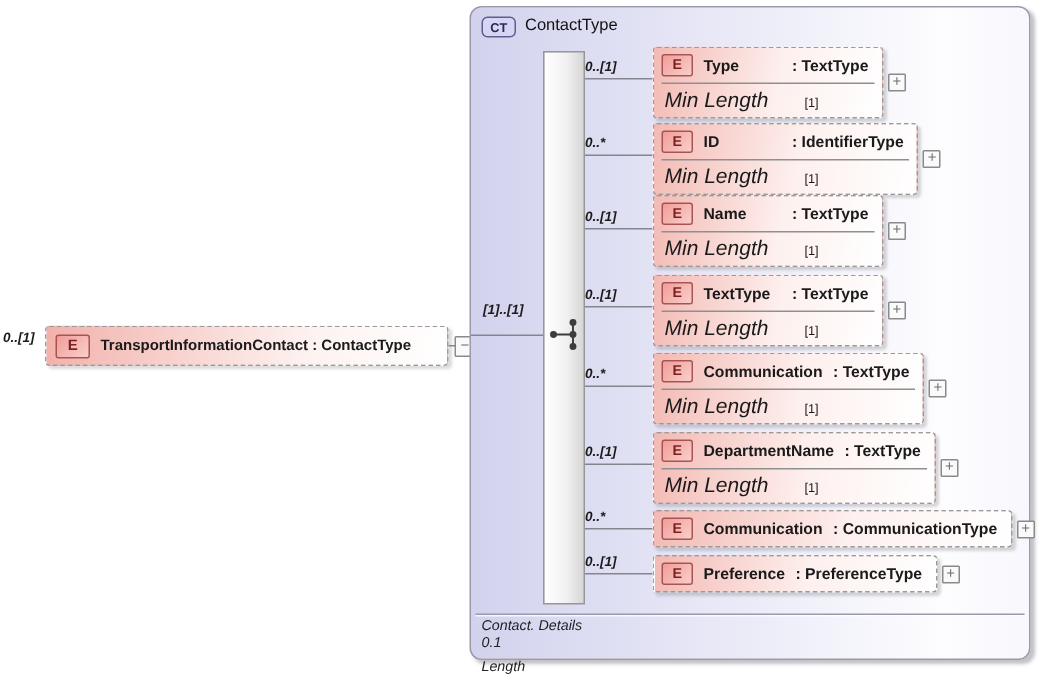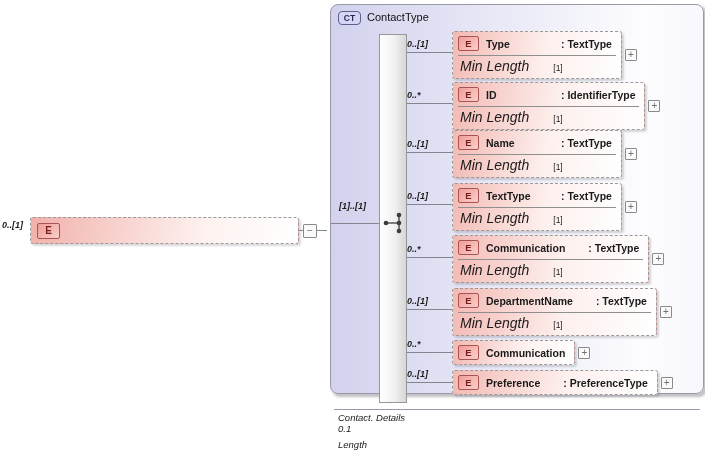--- a/index.html
+++ b/index.html
@@ -15,21 +15,21 @@
 
   
   .ebox{
     border:1px dashed #9a9a9a;border-radius:3px;
     background:linear-gradient(100deg,#f3b9b3 0%,#fdf0ee 55%,#ffffff 100%);
     box-shadow:2px 2px 2px rgba(110,110,120,.28);
     width:max-content;
   }
   .erow{display:flex;align-items:center;gap:7px;padding:4px 9px 4px 5px;font-weight:bold;font-size:10.5px;color:#1a1a1a;white-space:nowrap;}
   .ename{min-width:52px;}
-  .etype{margin-left:16px;}
+  .etype{margin-left:0;}
   .eicon{
     display:inline-flex;align-items:center;justify-content:center;
     width:21px;height:15px;flex:0 0 21px;
     border:1px solid #a85454;border-radius:2px;
     background:linear-gradient(135deg,#f19d98 0%,#f9cfca 100%);
     color:#7a1f1f;font-size:9.5px;font-weight:bold;font-style:normal;
   }
   .efacet{display:flex;align-items:baseline;border-top:1px solid #8f8f8f;margin:0 5px;padding:2px 3px 4px 2px;white-space:nowrap;}
   .fname{font-style:italic;font-size:14px;color:#1a1a1a;}
   .fval{font-size:8.5px;color:#1a1a1a;margin-left:24px;}
@@ -47,21 +47,21 @@
   #root-box{position:absolute;left:30px;top:217px;width:269px;height:27px;display:flex;align-items:center;gap:7px;padding:0 6px;
     border:1px dashed #9a9a9a;border-radius:3px;
     background:linear-gradient(100deg,#f2b1ab 0%,#fdf2f0 65%,#ffffff 100%);
     box-shadow:2px 2px 2px rgba(110,110,120,.25);
     font-size:10px;font-weight:bold;color:#1a1a1a;white-space:nowrap;}
   #root-box .eicon{width:23px;height:16px;flex:0 0 23px;font-size:10px;}
   #root-toggle{position:absolute;left:303px;top:224px;width:14px;height:14px;}
 
   
   #ct{
-    position:absolute;left:330px;top:4px;width:374px;height:390px;
+    position:absolute;left:313px;top:4px;width:374px;height:436px;
     border:1px solid #9a9aa6;border-radius:8px;
     background:linear-gradient(to right,#d2d2ee 0%,#fdfdff 85%,#f7f7fd 100%);
     box-shadow:2.5px 2.5px 2.5px rgba(120,120,130,.45);
   }
   #ct-badge{position:absolute;left:7px;top:6px;width:23px;height:14px;display:flex;align-items:center;justify-content:center;
     border:1px solid #5f5f8f;border-radius:4px;background:linear-gradient(135deg,#cncn,#e0e0f6);background:#d6d6f4;
     font-size:8.5px;font-weight:bold;color:#2a2a5a;}
   #ct-title{position:absolute;left:36px;top:6px;font-size:11px;font-weight:normal;color:#111;}
 
   #seq-bar{position:absolute;left:48px;top:29px;width:28px;height:369px;
@@ -75,20 +75,21 @@
   .ftext{position:absolute;left:7px;font-size:9.5px;font-style:italic;color:#222;white-space:nowrap;}
 </style>
 </head>
 <body>
 
 <div id="canvas">
 
   <span class="card" style="left:2px;top:220px;width:26px;">0..[1]</span>
   <div id="root-box">
     <span class="eicon">E</span>
+    <span>TransportInformationContact : ContactType</span>
   </div>
   <div class="hline" style="left:299px;top:230px;width:28px;"></div>
   <span class="toggle" id="root-toggle">−</span>
 
   <div id="ct">
     <span id="ct-badge">CT</span>
     <span id="ct-title">ContactType</span>
 
     <div class="hline" style="left:0;top:218px;width:48px;"></div>
     <span class="card" id="seq-card">[1]..[1]</span>
@@ -205,20 +206,21 @@
       <span class="toggle">+</span>
     </div>
 
     <div class="hline" style="left:76px;top:347px;width:45px;"></div>
     <span class="card" style="left:76px;top:334px;width:43px;">0..*</span>
     <div class="erowwrap" style="left:121px;top:335px;">
       <div class="ebox">
         <div class="erow">
           <span class="eicon">E</span>
           <span class="ename">Communication</span>
+          <span class="etype">: CommunicationType</span>
         </div>
       </div>
       <span class="toggle">+</span>
     </div>
 
     <div class="hline" style="left:76px;top:377px;width:45px;"></div>
     <span class="card" style="left:76px;top:364px;width:43px;">0..[1]</span>
     <div class="erowwrap" style="left:121px;top:365px;">
       <div class="ebox">
         <div class="erow">

